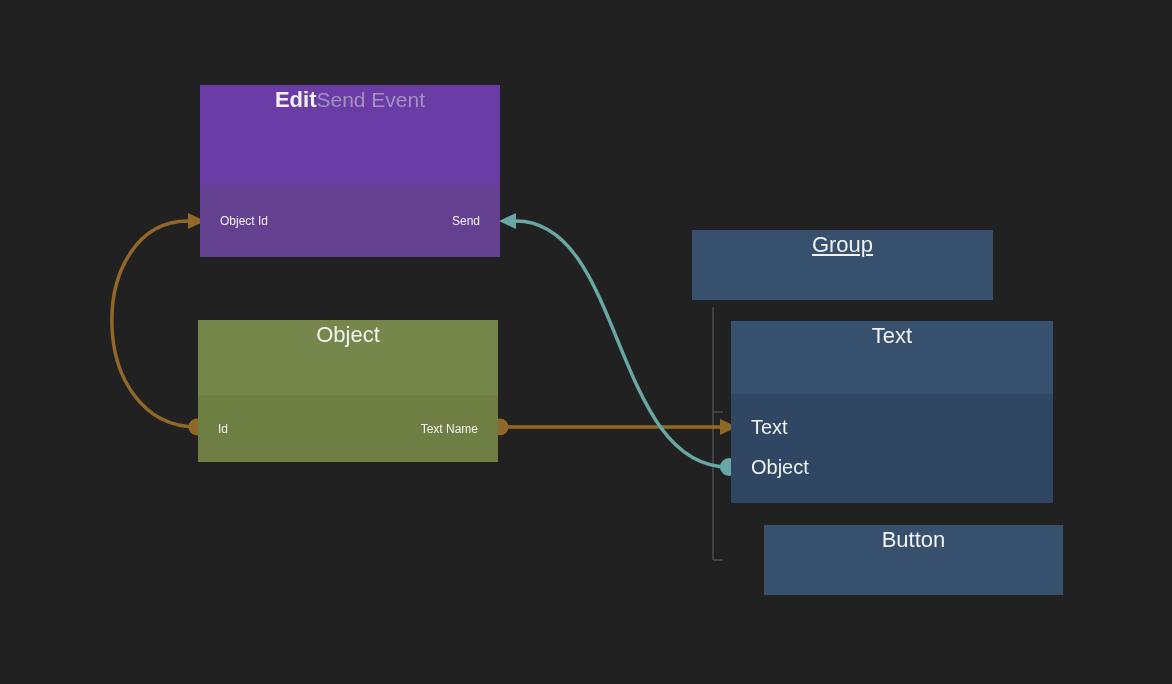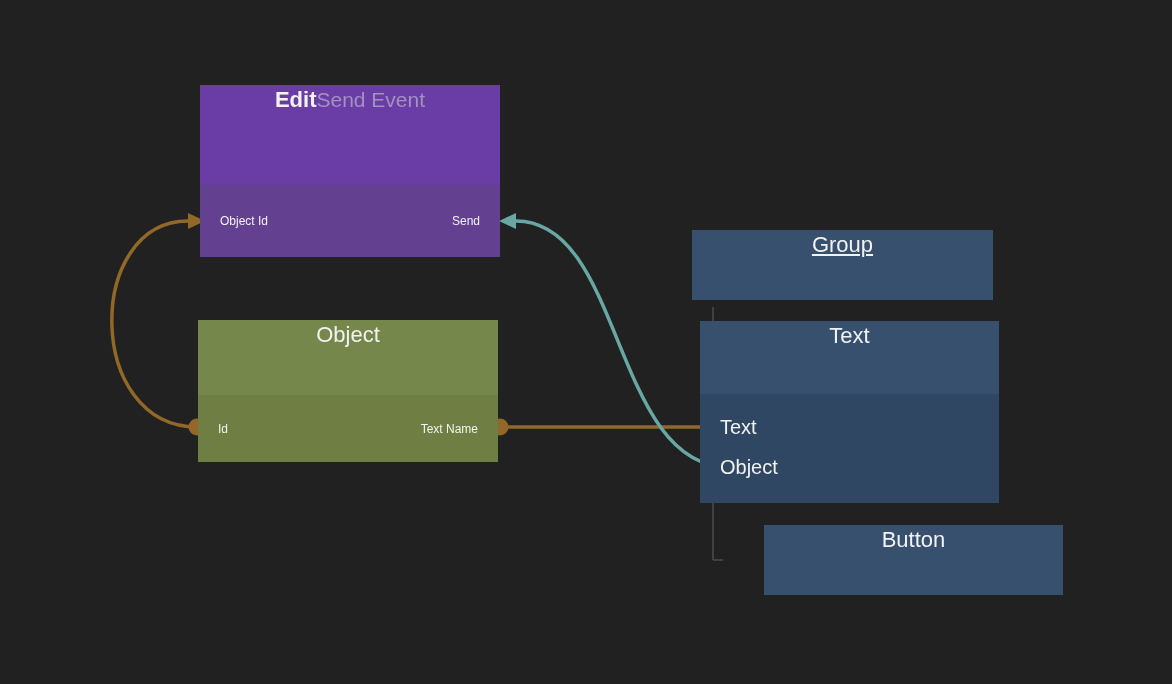--- a/index.html
+++ b/index.html
@@ -56,21 +56,21 @@
   .edit-header { background: var(--edit-header, #6a3da6); height: 100px; }
   .edit-body   { background: var(--edit-body, #634190); height: 72px; }
 
   
   .node-object { left: 198px; top: 320px; width: 300px; height: 142px; }
   .object-header { background: var(--object-header, #75874a); height: 75px; }
   .object-body   { background: var(--object-body, #6f7f43); height: 67px; }
 
   
   .node-group  { left: 692px; top: 230px; width: 301px; height: 70px; text-decoration: underline; }
-  .node-text   { left: 700px; top: 321px; width: 299px; height: 182px; }
+  .node-text   { left: 731px; top: 321px; width: 322px; height: 182px; }
   .node-button { left: 764px; top: 525px; width: 299px; height: 70px; }
   .blue-header { background: var(--blue-header, #36506e); }
   .node-group .node-header, .node-button .node-header { height: 70px; }
   .node-text .node-header { height: 73px; }
   .text-body {
     background: var(--blue-body, #2f4763);
     height: 109px;
     box-sizing: border-box;
     padding: 13px 0 0 0;
   }

